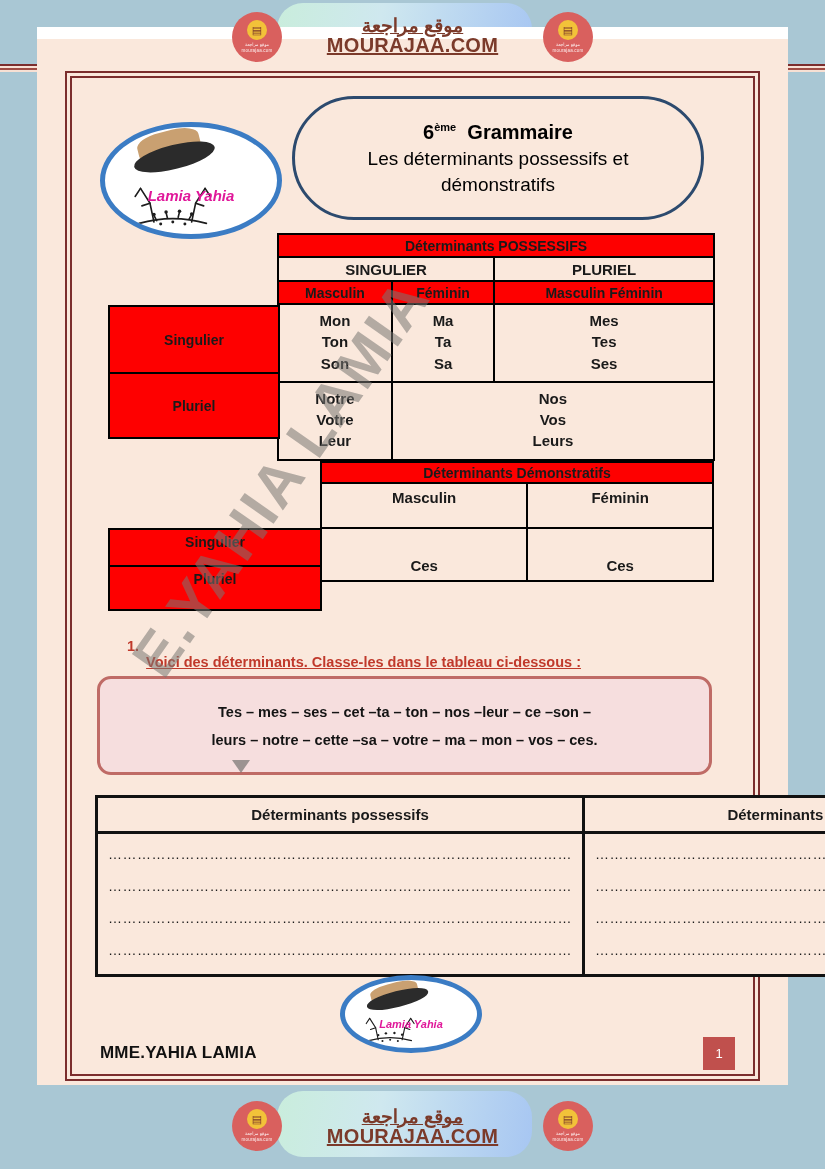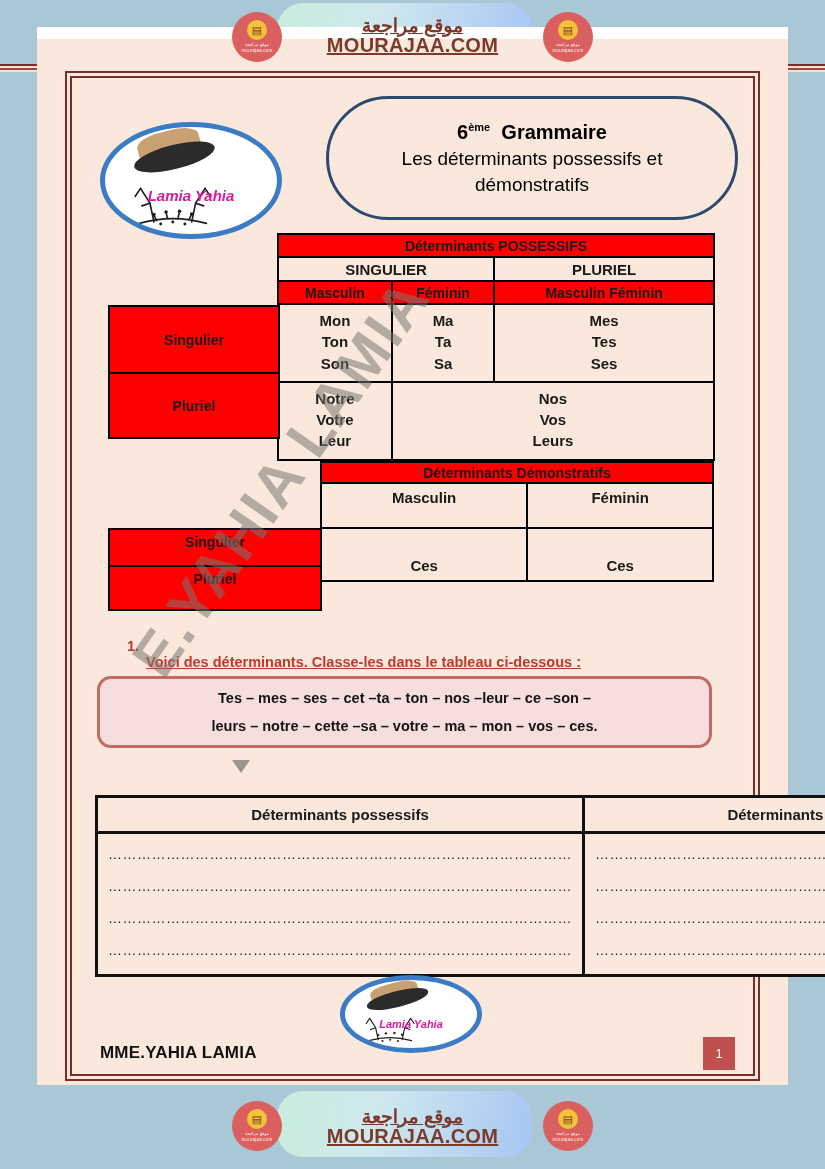--- a/index.html
+++ b/index.html
@@ -178,21 +178,21 @@
     position: absolute;
     left: 8%; right: 8%;
     top: 52%;
     height: 44%;
     z-index: 2;
   }
 
   
   .title-pill {
     position: absolute;
-    left: 326px; top: 96px;
+    left: 292px; top: 96px;
     width: 412px; height: 124px;
     border: 3px solid #2c4a6e;
     border-radius: 62px;
     display: flex;
     flex-direction: column;
     align-items: center;
     justify-content: center;
     text-align: center;
     color: #000;
   }
@@ -244,21 +244,21 @@
     color: #c0392b;
     display: flex;
     gap: 7px;
   }
   .exercise .num { text-decoration: none; }
   .exercise .q   { text-decoration: underline; margin-top: 16px; }
 
   .wordbank {
     position: absolute;
     left: 97px; top: 676px;
-    width: 615px; height: 72px;
+    width: 615px; height: 99px;
     border: 3px solid #bf6b66;
     border-radius: 14px;
     background: #f6dede;
     display: flex;
     flex-direction: column;
     align-items: center;
     justify-content: center;
     gap: 12px;
     color: #141414;
     font-size: 14.5px;

